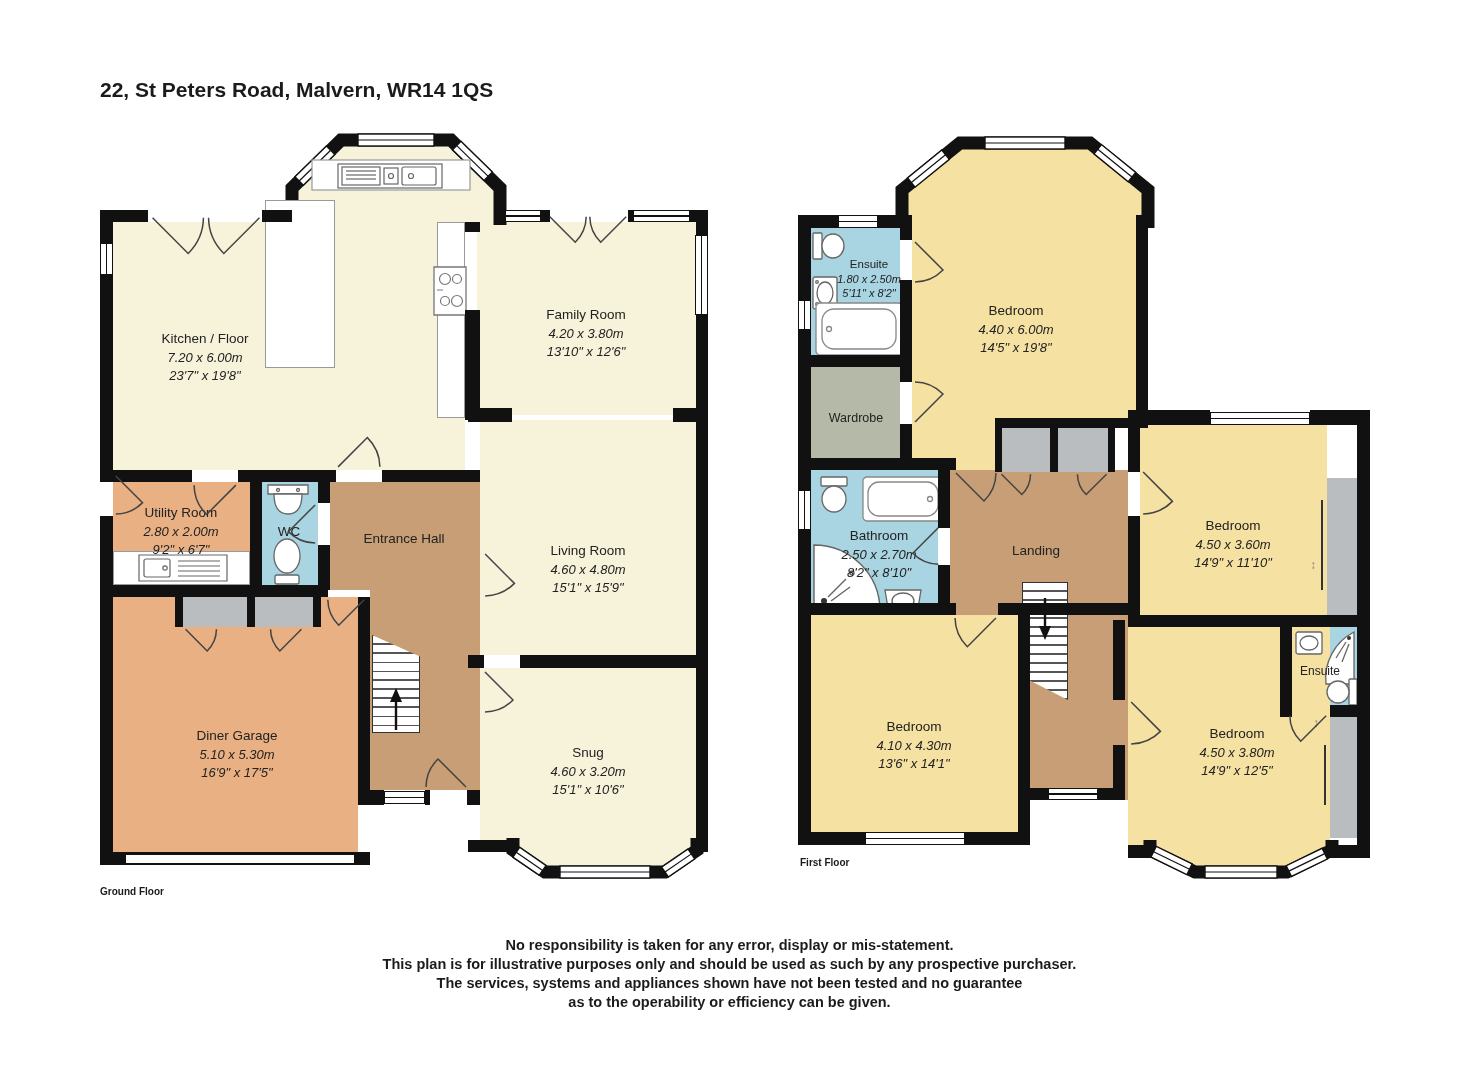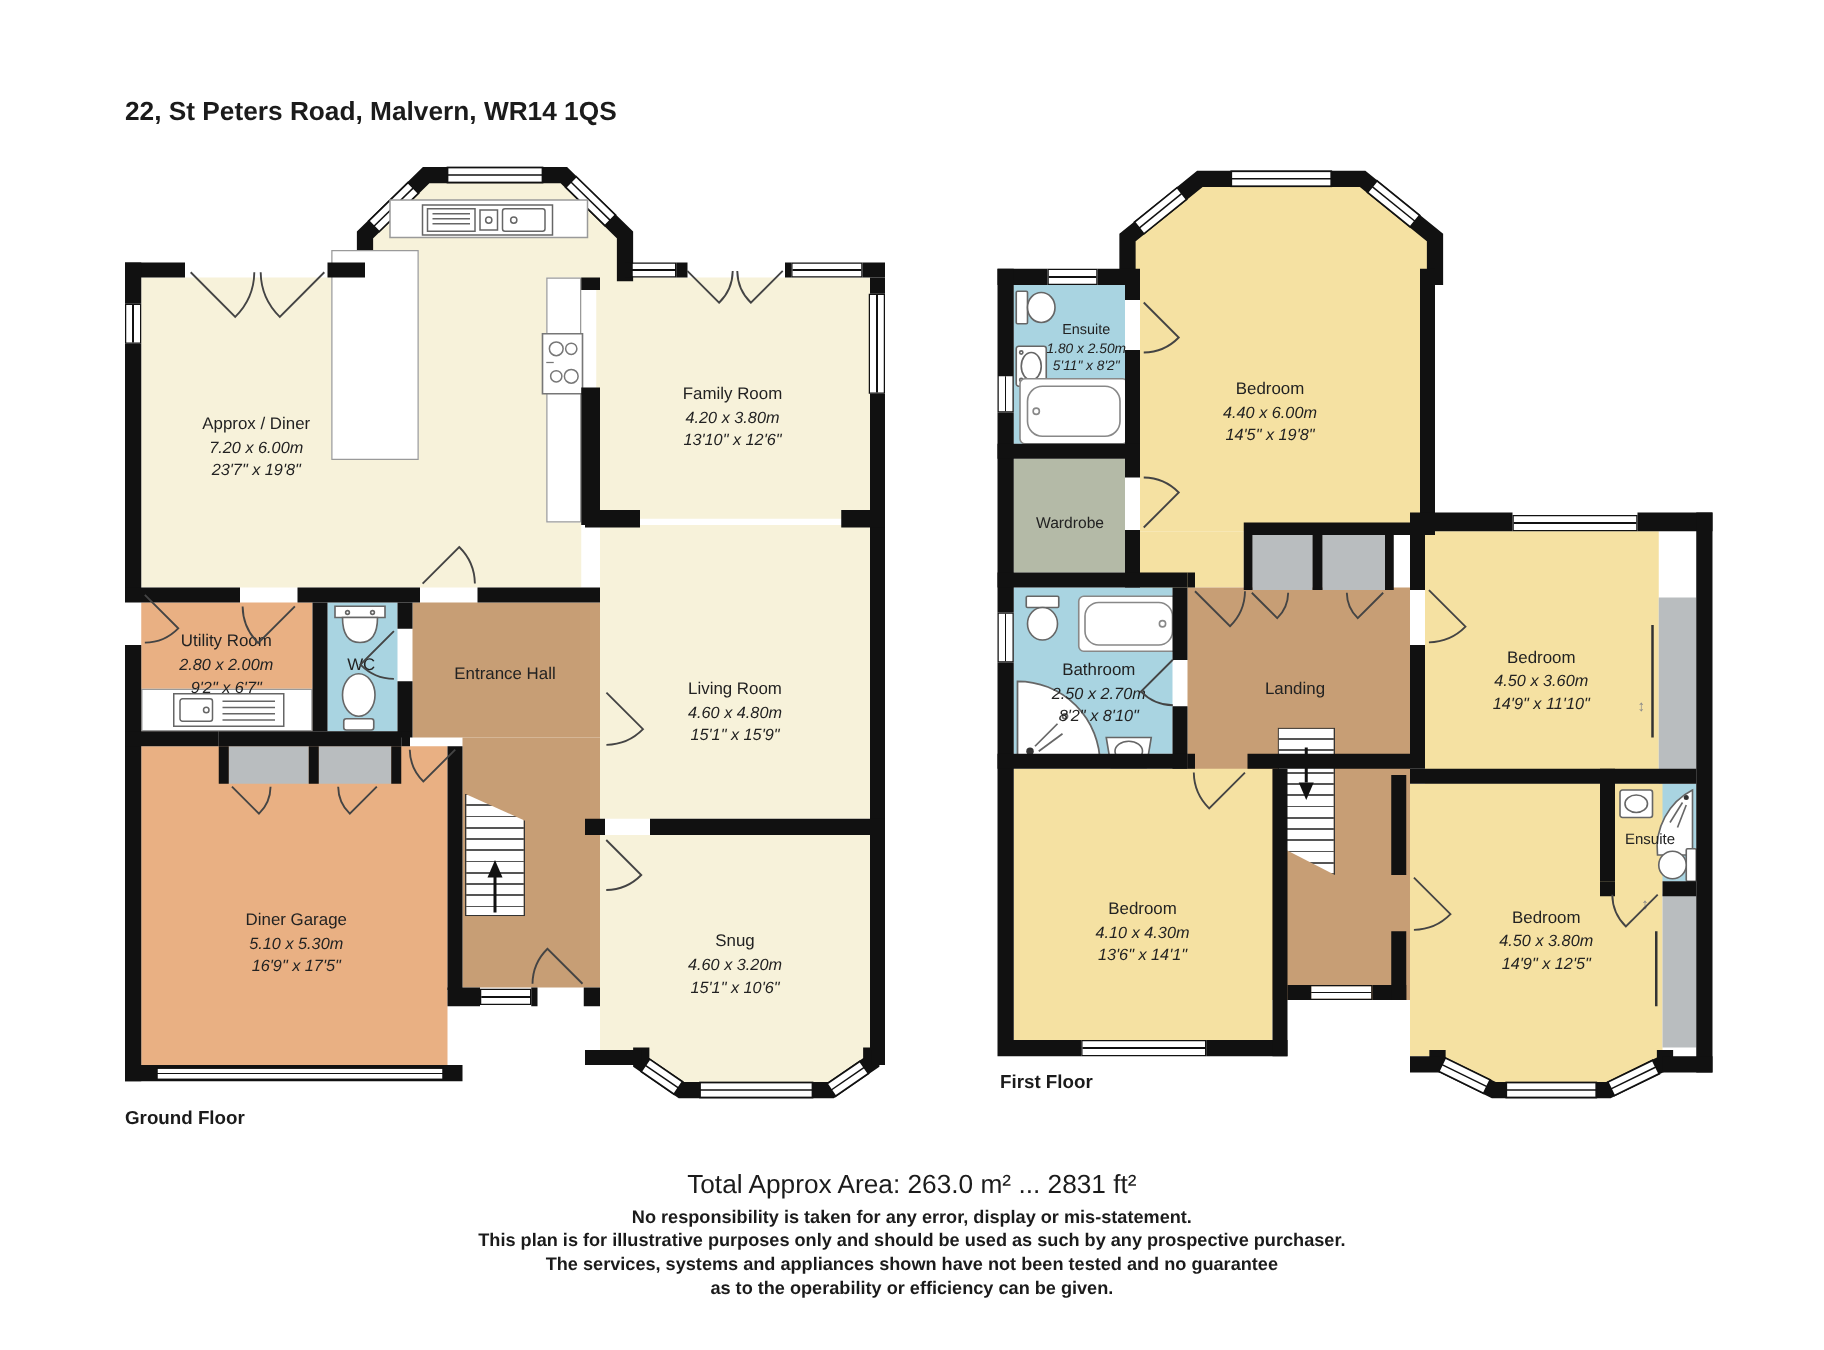--- a/index.html
+++ b/index.html
@@ -25,21 +25,21 @@
   .slide-line{position:absolute;background:#333;}
   .updown{position:absolute;color:#8a8a8a;font-size:12px;font-weight:bold;}
   .label{position:absolute;transform:translateX(-50%);text-align:center;color:#222;
          line-height:1.4;white-space:nowrap;}
   .label .nm{font-weight:normal;font-size:13.5px;display:block;}
   .label .dim{font-size:13px;display:block;font-style:italic;}
   .label.sm .nm{font-size:11.5px;} .label.sm .dim{font-size:11px;line-height:1.3;}
   .fix{position:absolute;} .fix svg{display:block;width:100%;height:100%;overflow:visible;}
   .fix *{vector-effect:non-scaling-stroke;}
   #title{position:absolute;left:100px;top:78px;font-size:21px;font-weight:bold;color:#1b1b1b;}
-  .floor-label{position:absolute;font-size:15px;font-weight:bold;color:#1b1b1b;}
+  .floor-label{position:absolute;font-size:10px;font-weight:bold;color:#1b1b1b;}
   #footer{position:absolute;left:0;top:936px;width:1459px;text-align:center;color:#1b1b1b;}
   #footer .area{font-size:21px;font-weight:400;margin-bottom:5px;}
   #footer .disc{font-size:14.5px;font-weight:bold;line-height:1.32;}
   .bay{position:absolute;} .bay svg{display:block;overflow:visible;}
 </style>
 </head>
 <body>
 
 <div id="plan">
 
@@ -278,21 +278,21 @@
 
   <div class="stairs" style="left:1022px;top:582px;width:46px;height:118px;clip-path:polygon(0 0,100% 0,100% 100%,0 80%)"></div>
   <div class="fix" style="left:1037px;top:598px;width:16px;height:42px">
     <svg viewBox="0 0 16 42">
         <line x1="8" y1="0" x2="8" y2="28" stroke="#111" stroke-width="2.4"></line>
         <polygon points="8,42 2,28 14,28" fill="#111"></polygon>
       </svg>
   </div>
 
   <div class="label" style="left:205px;top:330px">
-    <span class="nm">Approx / Diner</span>
+    <span class="nm">Kitchen / Floor</span>
       <span class="dim">7.20 x 6.00m</span>
       <span class="dim">23'7" x 19'8"</span>
     </div>
   <div class="label" style="left:586px;top:306px">
     <span class="nm">Family Room</span>
       <span class="dim">4.20 x 3.80m</span>
       <span class="dim">13'10" x 12'6"</span>
     </div>
   <div class="label" style="left:588px;top:542px">
     <span class="nm">Living Room</span>
@@ -358,21 +358,20 @@
   <div class="label" style="left:1237px;top:725px">
     <span class="nm">Bedroom</span>
       <span class="dim">4.50 x 3.80m</span>
       <span class="dim">14'9" x 12'5"</span>
     </div>
 
   <div class="floor-label" style="left:100px;top:886px">Ground Floor</div>
   <div class="floor-label" style="left:800px;top:857px">First Floor</div>
 
   <div id="footer">
-    <div class="area">Total Approx Area: 263.0 m² ... 2831 ft²</div>
     <div class="disc">No responsibility is taken for any error, display or mis-statement.</div>
     <div class="disc">This plan is for illustrative purposes only and should be used as such by any prospective purchaser.</div>
     <div class="disc">The services, systems and appliances shown have not been tested and no guarantee</div>
     <div class="disc">as to the operability or efficiency can be given.</div>
   </div>
 <div class="wall" style="left: 100px; top: 210px; width: 48px; height: 12px;"></div>
     <div class="wall" style="left: 262px; top: 210px; width: 30px; height: 12px;"></div>
     <div class="wall" style="left: 500px; top: 210px; width: 5px; height: 12px;"></div>
     <div class="wall" style="left: 541px; top: 210px; width: 9px; height: 12px;"></div>
     <div class="wall" style="left: 628px; top: 210px; width: 5px; height: 12px;"></div>

